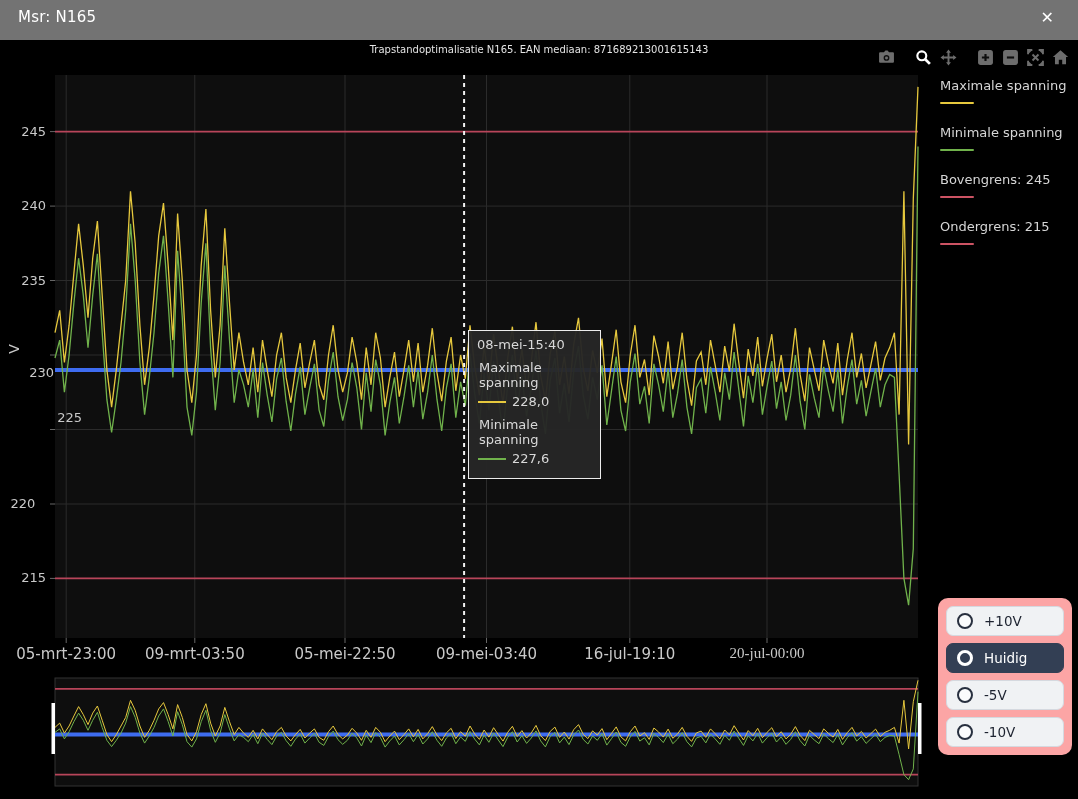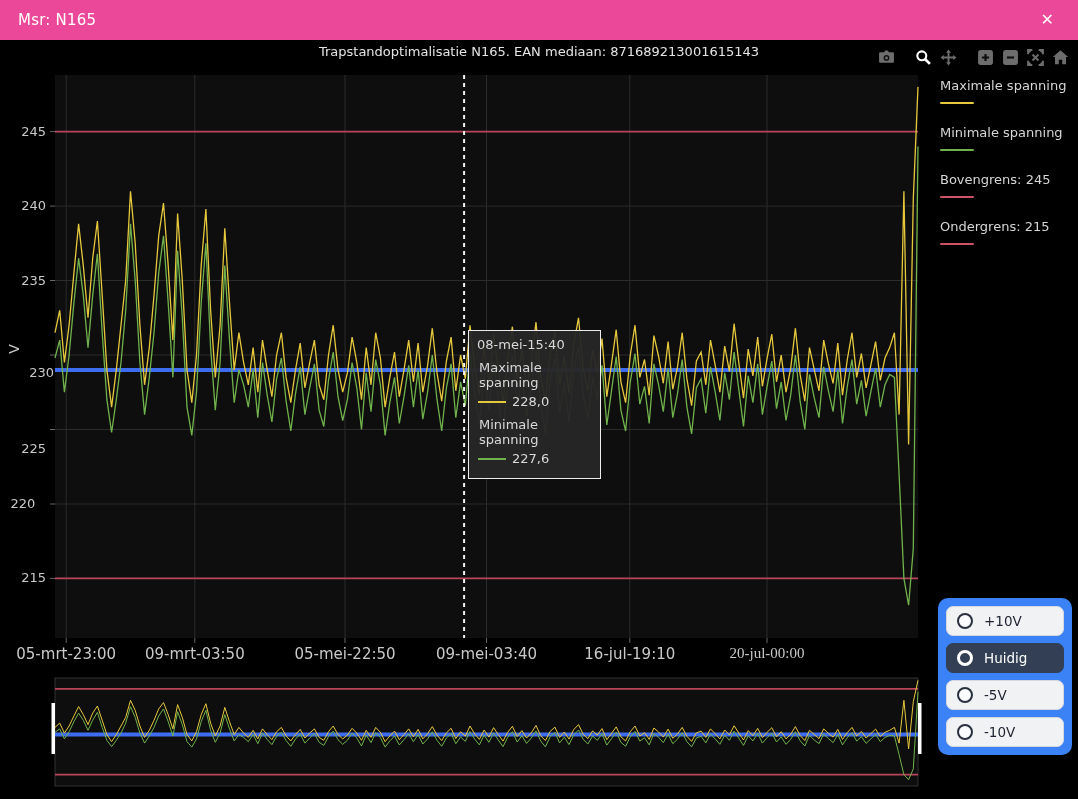--- a/index.html
+++ b/index.html
@@ -1,26 +1,26 @@
 <!DOCTYPE html>
 <html><head>
 <meta charset="utf-8">
 <style>
   html,body{margin:0;padding:0;background:#000;}
   .window{position:relative;width:1078px;height:799px;background:#000;overflow:hidden;
           font-family:"DejaVu Sans","Liberation Sans",sans-serif;}
   
-  .titlebar{position:absolute;left:0;top:0;width:100%;height:40px;background:#ec4899;
-            display:flex;align-items:center;justify-content:space-between;box-sizing:border-box;
-            padding:0 18px;z-index:6;}
+  .titlebar{position:absolute;left:0;top:0;width:100%;height:40px;background:#737373;
+            display:flex;align-items:flex-start;justify-content:space-between;box-sizing:border-box;
+            padding:8px 18px;z-index:6;}
   .titlebar .wtitle{color:#fff;font-size:15px;font-weight:500;letter-spacing:.2px;}
   .titlebar .close{color:#fff;font-size:16px;cursor:pointer;line-height:1;padding:2px 6px;}
   
   .chart-title{position:absolute;left:0;top:44px;width:1078px;text-align:center;color:#e4e4e4;
-               font-size:13px;z-index:3;}
+               font-size:10px;z-index:3;}
   
   .modebar{position:absolute;top:47px;right:8px;display:flex;align-items:center;z-index:5;}
   .modebar .mb-btn{width:20px;height:20px;margin-left:5px;cursor:pointer;display:flex;
                    align-items:center;justify-content:center;}
   .modebar .mb-btn svg{width:17px;height:17px;fill:#6d6d6d;stroke:#6d6d6d;}
   .modebar .mb-btn.active svg{fill:#fff;stroke:#fff;}
   .modebar .gap{width:12px;}
   
   .legend{position:absolute;left:940px;top:78px;width:132px;z-index:4;}
   .legend .item{margin-bottom:21px;cursor:pointer;}
@@ -36,21 +36,21 @@
   
   .tooltip{position:absolute;left:468px;top:330px;width:133px;box-sizing:border-box;
            background:rgba(39,39,39,.96);border:1px solid #ececec;color:#d9d9d9;font-size:13px;
            padding:6px 8px 10px 8px;z-index:5;}
   .tooltip .tdate{margin-bottom:8px;}
   .tooltip .tlabel{margin:2px 0 4px 2px;}
   .tooltip .trow{display:flex;align-items:center;margin-bottom:8px;}
   .tooltip .tline{display:inline-block;width:28px;height:2px;margin:0 6px 0 1px;}
   
   .controls{position:absolute;left:938px;top:598px;width:134px;box-sizing:border-box;
-            background:#3b82f6;border-radius:10px;padding:8px;z-index:6;
+            background:#fca5a5;border-radius:10px;padding:8px;z-index:6;
             box-shadow:0 2px 8px rgba(0,0,0,.6);}
   .controls .opt{display:flex;align-items:center;height:30px;margin-bottom:7px;cursor:pointer;
                  background:#f0f2f4;border:1px solid #d5d9df;border-radius:7px;padding:0 10px;
                  box-sizing:border-box;}
   .controls .opt:last-child{margin-bottom:0;}
   .controls .opt .radio{width:16px;height:16px;border-radius:50%;background:#fbfcfd;
                         border:2px solid #28303f;box-sizing:border-box;flex:none;}
   .controls .opt .olbl{margin-left:11px;font-size:13.5px;color:#1d2330;}
   .controls .opt.selected{background:#333f54;border-color:#333f54;}
   .controls .opt.selected .radio{background:#333f54;border:3px solid #fff;}
@@ -213,18 +213,18 @@
   </div>
 
 <div class="x-tick" style="left: 11.2px; top: 645px;">05-mrt-23:00</div>
     <div class="x-tick" style="left: 139.8px; top: 645px;">09-mrt-03:50</div>
     <div class="x-tick" style="left: 290px; top: 645px;">05-mei-22:50</div>
     <div class="x-tick" style="left: 431.5px; top: 645px;">09-mei-03:40</div>
     <div class="x-tick" style="left: 574.8px; top: 645px;">16-jul-19:10</div>
     <div class="x-tick" style="left: 712px; top: 645px; font-family: Liberation Serif, serif;">20-jul-00:00</div>
     <div class="y-tick" style="top: 570.4px;">215</div>
     <div class="y-tick" style="top: 496px; text-align: center;">220</div>
-    <div class="y-tick" style="top: 441px;">225</div>
+    <div class="y-tick" style="top: 410px; padding-left: 36px;">225</div>
     <div class="y-tick" style="top: 365px; padding-left: 8px;">230</div>
     <div class="y-tick" style="top: 272.5px;">235</div>
     <div class="y-tick" style="top: 198.1px;">240</div>
     <div class="y-tick" style="top: 123.6px;">245</div>
   </div>
 
 </body></html>

